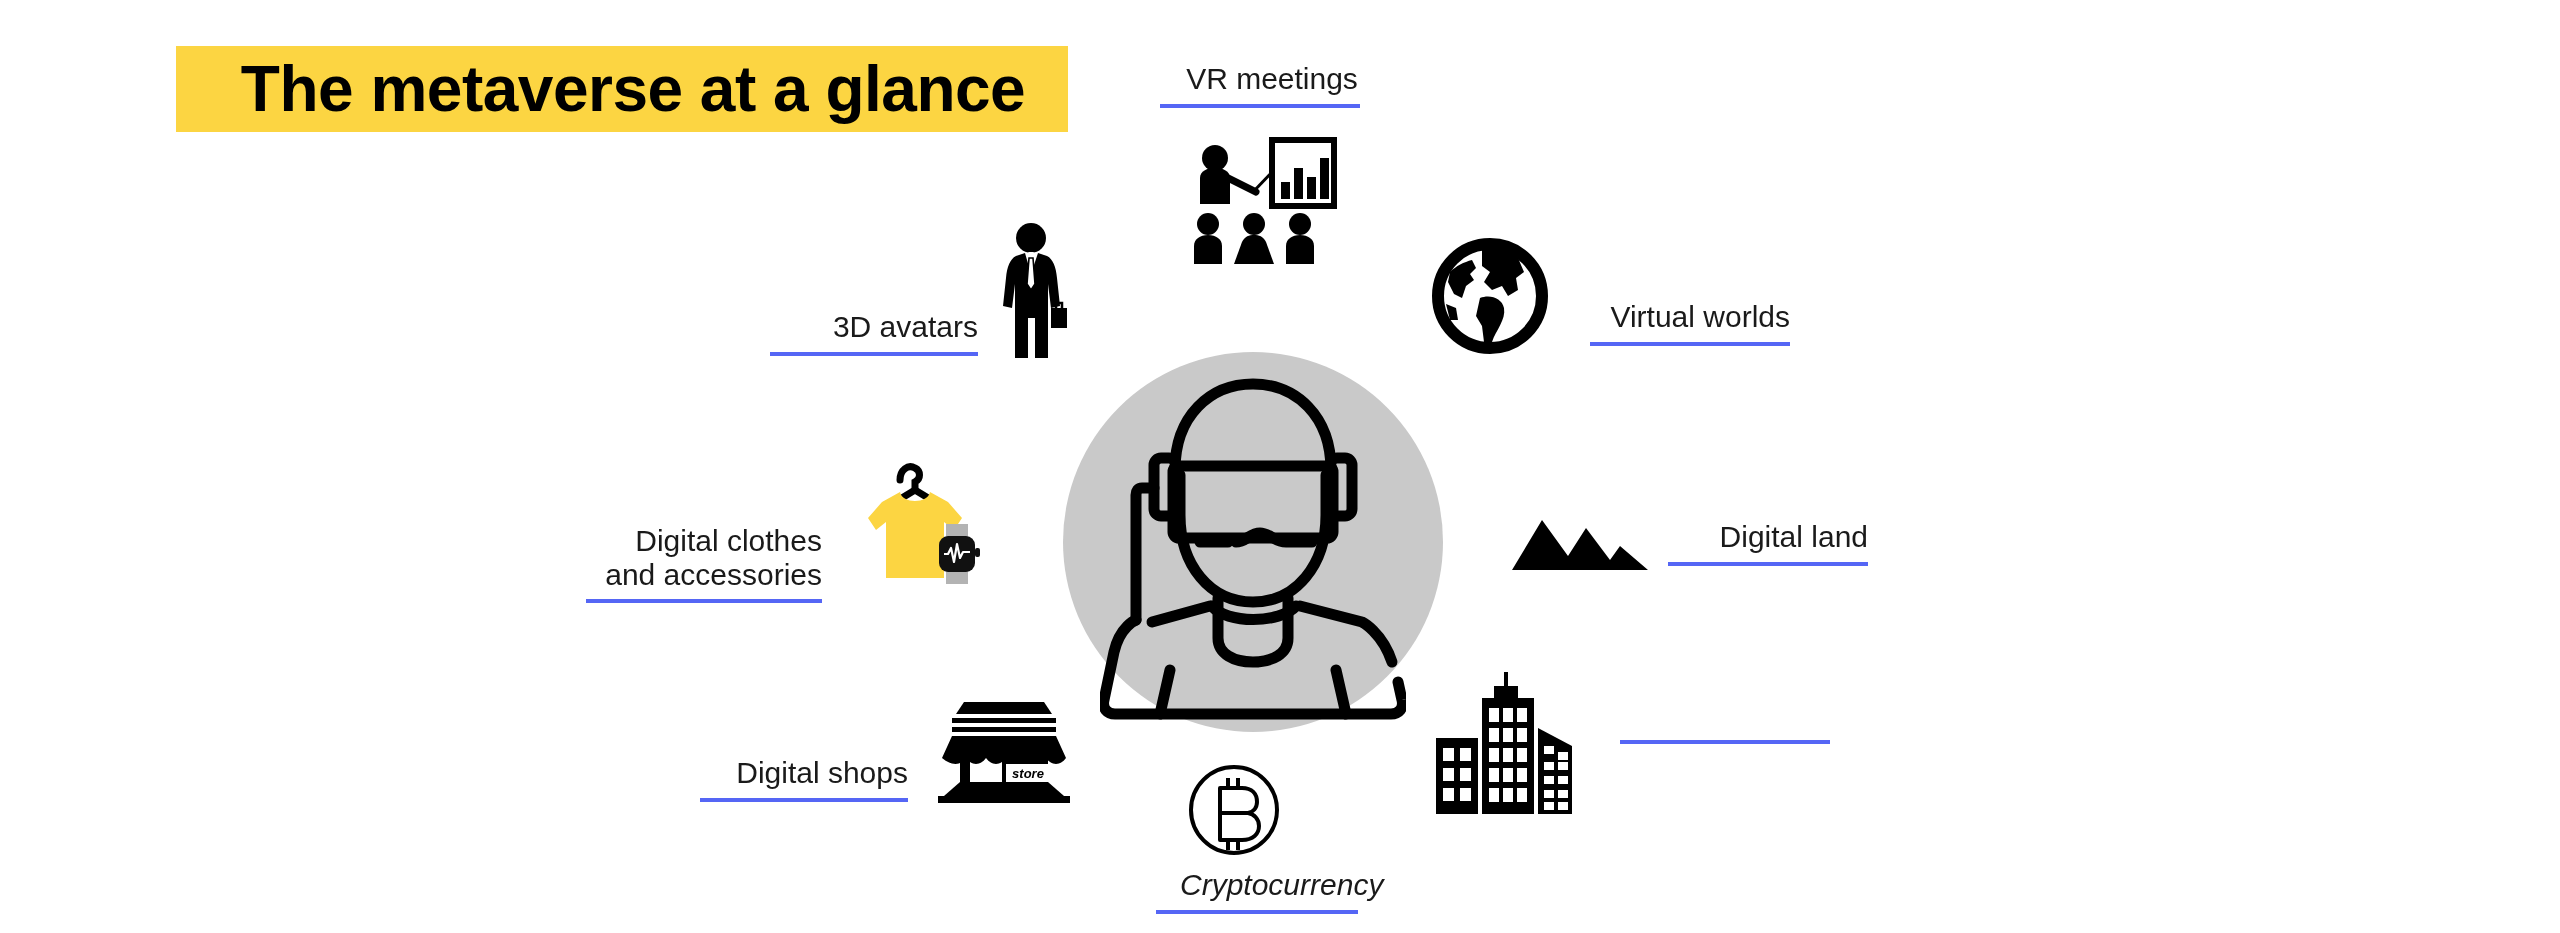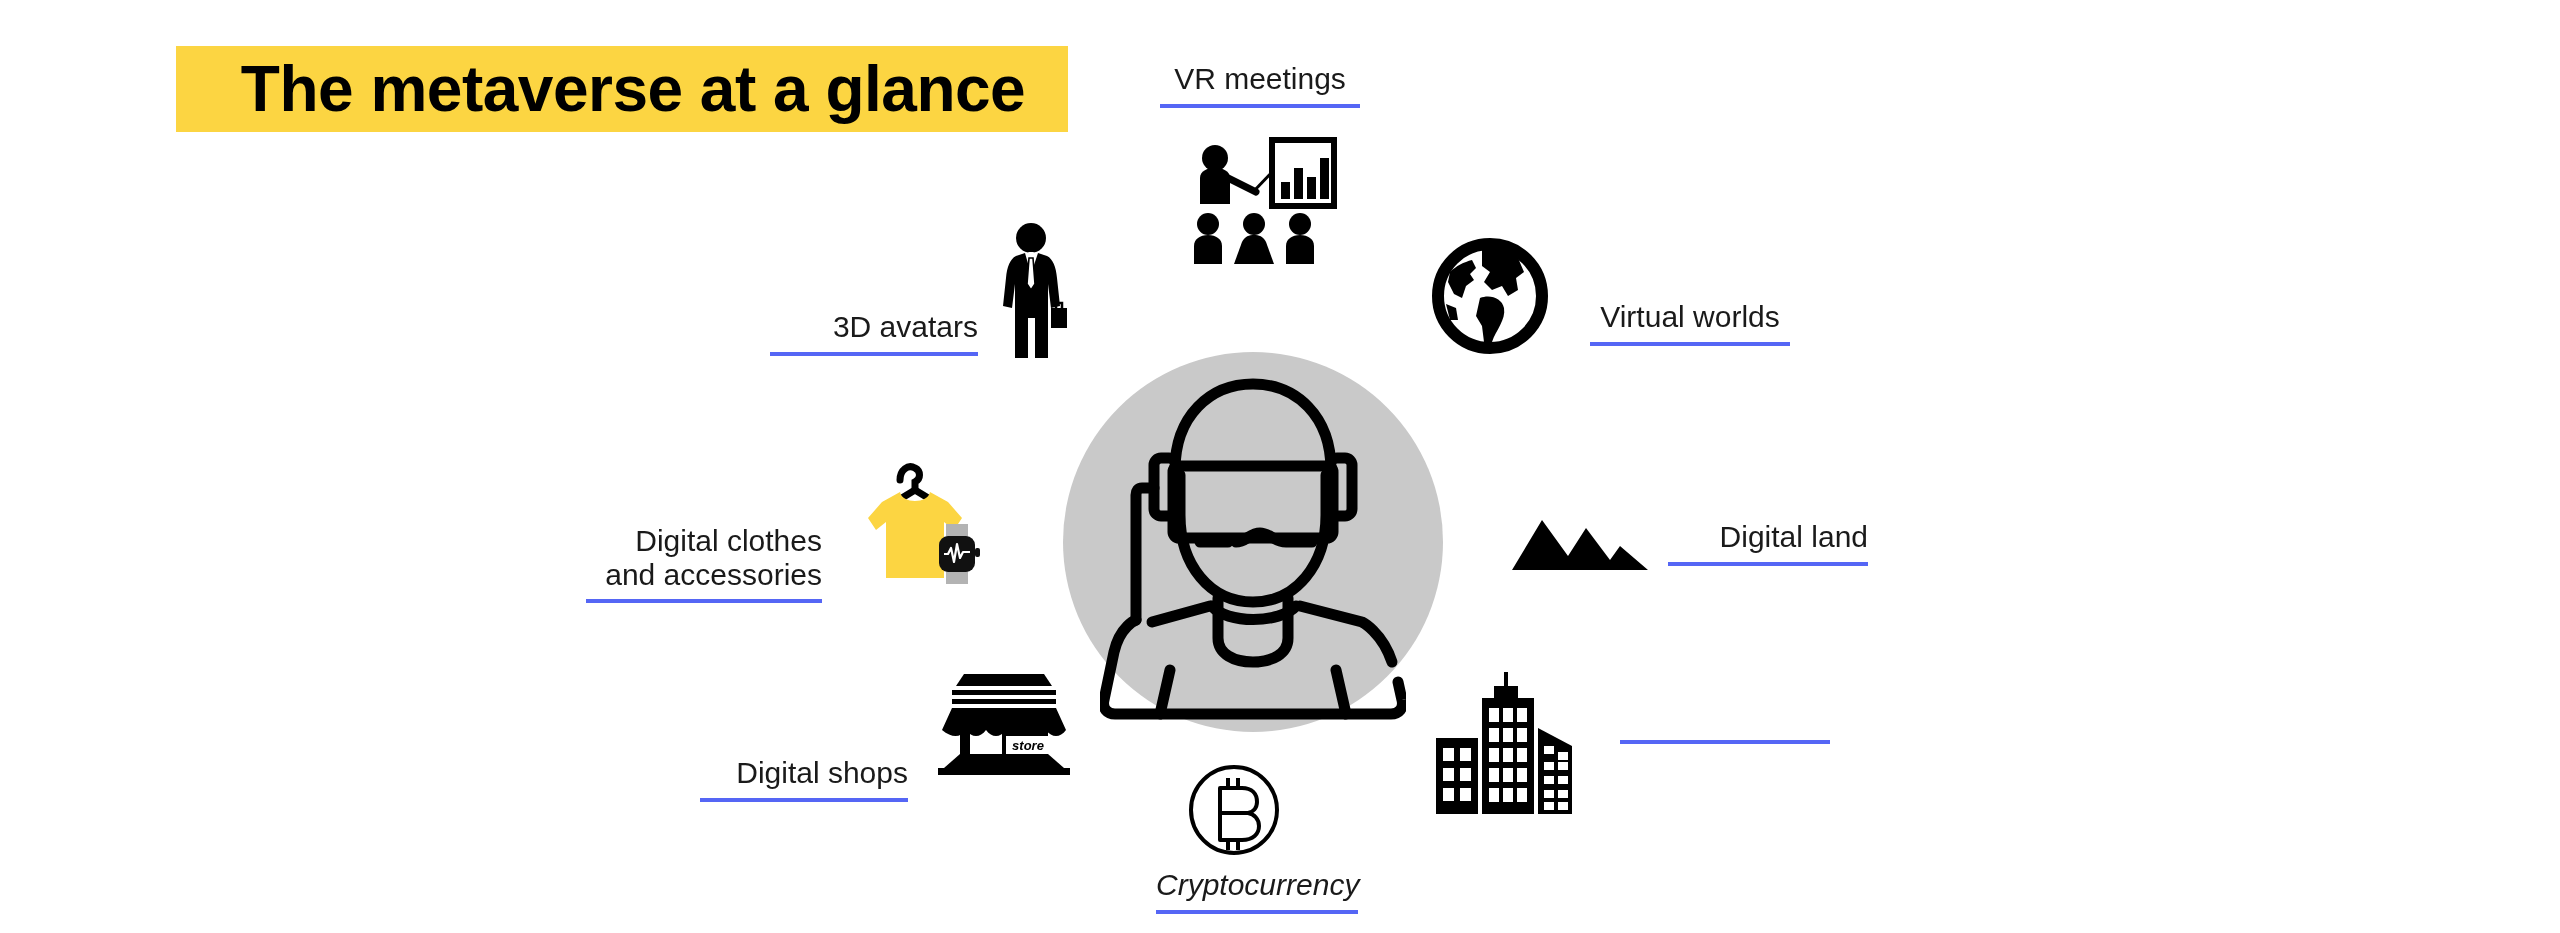--- a/index.html
+++ b/index.html
@@ -49,22 +49,22 @@
     color: #1a1a1a;
     line-height: 1.12;
     white-space: pre-line;
   }
   .label .rule {
     height: 4px;
     background: #5566F5;
     margin-top: 8px;
   }
   .label.align-right .cap { text-align: right; }
-  .label.align-left  .cap { text-align: center;  }
-  .label.align-center .cap { text-align: center; }
+  .label.align-left  .cap { text-align: right;  }
+  .label.align-center .cap { text-align: center; margin-left: 24px; }
 
   
   .icon-box {
     position: absolute;
   }
   .icon-box svg { display: block; }
 
   
   #center-circle {
     position: absolute;
@@ -225,21 +225,21 @@
   <div class="icon-box" style="left:1510px; top:512px;">
     <svg viewBox="0 0 140 60" width="140" height="60">
       <path d="M2 58 L32 8 L58 44 L76 16 L100 48 L110 34 L138 58 Z" fill="#000000"></path>
     </svg>
   </div>
 
   <div class="label align-right" style="left:700px; top:756px; width:208px;">
     <div class="cap">Digital shops</div>
     <div class="rule"></div>
   </div>
-  <div class="icon-box" style="left:934px; top:668px;">
+  <div class="icon-box" style="left:934px; top:696px;">
     <svg viewBox="0 0 140 110" width="140" height="110">
 
       <path d="M22 18 L30 6 L110 6 L118 18 Z" fill="#000000"></path>
 
       <rect x="18" y="22" width="104" height="5" fill="#000000"></rect>
       <rect x="18" y="31" width="104" height="5" fill="#000000"></rect>
 
       <path d="M18 40 L122 40 L132 62 C126 70 118 70 112 62 C106 70 98 70 92 62 C86 70 78 70 72 62 C66 70 58 70 52 62 C46 70 38 70 32 62 C26 70 18 70 8 62 Z" fill="#000000"></path>
 
       <rect x="26" y="62" width="10" height="38" fill="#000000"></rect>

